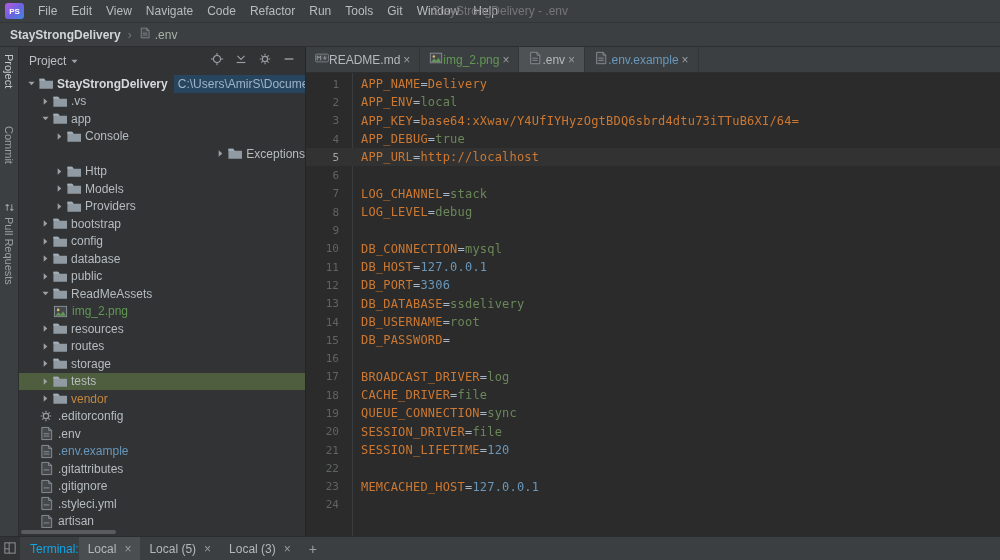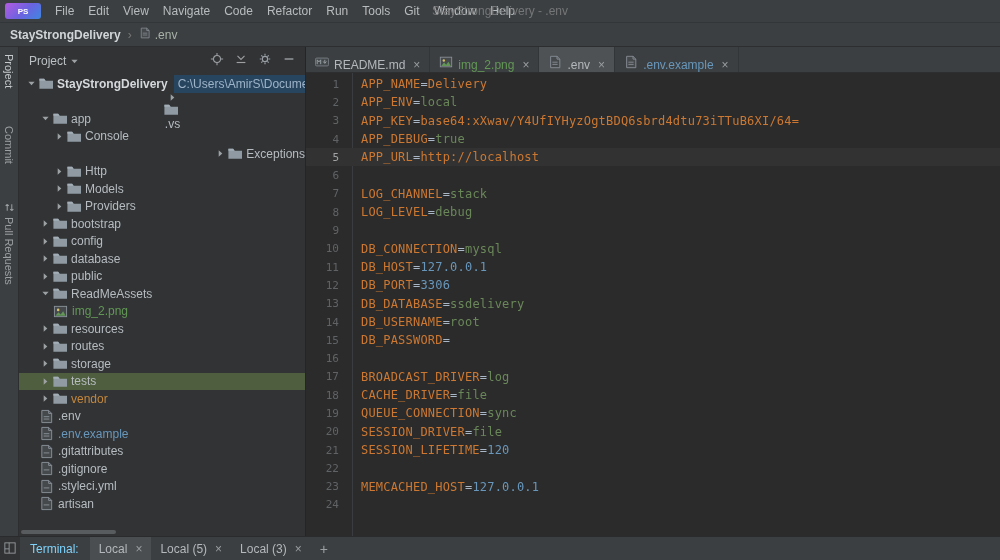--- a/index.html
+++ b/index.html
@@ -1,21 +1,21 @@
 <!DOCTYPE html>
 <html><head>
 <meta charset="utf-8">
 <style>
   *{box-sizing:border-box;margin:0;padding:0;}
   html,body{width:1000px;height:560px;}
   body{position:relative;background:#2b2b2b;font-family:"Liberation Sans",sans-serif;overflow:hidden;color:#b6bcc0;}
 
   
   #menubar{position:absolute;top:0;left:0;width:1000px;height:22px;background:#3c3f41;display:flex;align-items:center;padding-left:3px;z-index:6;}
-  .logo{width:36px;height:16px;border-radius:3px;background:linear-gradient(135deg,#b45be0 0%,#6a63e0 55%,#3f87e0 100%);color:#fff;font-size:8px;font-weight:bold;display:flex;align-items:center;justify-content:center;margin:0 7px 0 2px;flex:none;}
+  .logo{width:19px;height:16px;border-radius:3px;background:linear-gradient(135deg,#b45be0 0%,#6a63e0 55%,#3f87e0 100%);color:#fff;font-size:8px;font-weight:bold;display:flex;align-items:center;justify-content:center;margin:0 7px 0 2px;flex:none;}
   #menu-items{display:flex;align-items:center;}
   .menu-item{font-size:12px;color:#b9bcbe;padding:0 7px;line-height:22px;white-space:nowrap;}
   #window-title{position:absolute;top:0;left:0;width:100%;text-align:center;line-height:22px;font-size:12px;color:#747678;pointer-events:none;}
 
   
   #breadcrumb{position:absolute;top:22px;left:0;width:1000px;height:25px;background:#3c3f41;border-top:1px solid #333638;border-bottom:1px solid #2c2e30;display:flex;align-items:center;padding-left:10px;gap:7px;z-index:5;}
   .bc-project{font-size:12px;font-weight:bold;color:#d2d5d8;}
   .bc-sep{color:#777;font-size:12px;}
   .bc-file{display:flex;align-items:center;gap:4px;font-size:12px;color:#a8b2a8;}
   .bc-file svg{width:12px;height:12px;}
@@ -42,41 +42,41 @@
   .bold{font-weight:bold;color:#d6d9db;}
   .tree-path{flex:1;margin-left:6px;background:#28455f;color:#9db3c8;padding:0 4px;height:100%;display:flex;align-items:center;font-size:12px;overflow:hidden;}
   .c-added{color:#629755;}
   .c-modified{color:#6897bb;}
   .c-ignored{color:#c4873c;}
   #proj-hscroll{position:absolute;left:2px;bottom:2px;width:95px;height:4px;border-radius:2px;background:#595c5e;}
 
   
   #editor{position:absolute;top:47px;left:306px;right:0;height:489px;background:#2b2b2b;}
   #tab-bar{height:26px;background:#3c3f41;display:flex;align-items:stretch;border-bottom:1px solid #2c2e30;}
-  .ed-tab{display:flex;align-items:flex-end;gap:5px;padding:0 9px;font-size:12px;color:#b4b8bc;border-right:1px solid #333638;}
+  .ed-tab{display:flex;align-items:center;padding:0 9px;font-size:12px;color:#b4b8bc;border-right:1px solid #333638;}
   .ed-tab.active{background:#4e5254;}
   .tab-close{font-size:12px;color:#9a9da0;margin-left:3px;}
   .ed-tab svg{width:14px;height:14px;}
   #code-area{position:absolute;top:26px;left:0;right:0;bottom:0;font-family:"DejaVu Sans Mono",monospace;padding-top:2px;}
   #gutter-line{position:absolute;top:0;bottom:0;left:46px;width:1px;background:#3a3d3f;}
   .code-row{display:flex;height:18.3px;align-items:center;position:relative;}
   .code-row.current{background:#323232;}
   .gutter-num{width:46px;flex:none;text-align:right;padding-right:13px;font-size:11px;color:#606366;}
   .code-row.current .gutter-num{color:#a1a3a5;}
   .code-text{font-size:12px;padding-left:9px;letter-spacing:0.2px;white-space:pre;}
   .sk{color:#cc7832;}
   .so{color:#a9b7c6;}
   .ss{color:#6a8759;}
   .sn{color:#6897bb;}
   .sr{color:#cc7832;}
 
   
   #terminal-bar{position:absolute;left:0;bottom:0;width:1000px;height:24px;background:#3c3f41;border-top:1px solid #292b2d;display:flex;align-items:stretch;}
   #tool-corner{width:20px;display:flex;align-items:center;justify-content:center;background:#313335;flex:none;}
-  .term-label{font-size:12px;color:#7dd3fc;display:flex;align-items:center;padding:0 11px 0 10px;}
+  .term-label{font-size:12px;color:#0ea5e9;display:flex;align-items:center;padding:0 0 0 10px;}
   #term-tabs{display:flex;align-items:stretch;}
   .term-tab{display:flex;align-items:center;gap:5px;padding:0 9px;font-size:12px;color:#b4b8bc;}
   .term-tab.active{background:#4a4e50;}
   .term-add{display:flex;align-items:center;padding:0 9px;font-size:14px;color:#9da0a3;}
 </style>
 </head>
 <body>
 
 <div id="menubar">
   <div class="logo">PS</div>
@@ -167,21 +167,21 @@
         </span>
         <span class="tree-icon">
           <svg width="15" height="15" viewBox="0 0 16 16">
             <path fill="#8f9aa3" d="M1.5 3h5l1.6 2h7.9v8.5H1.5z"></path>
             <path fill="#a4aeb6" d="M1.5 3h5l1.6 2H1.5z"></path>
           </svg>
         </span>
         <span class="tree-label bold">StayStrongDelivery</span>
         <span class="tree-path">C:\Users\AmirS\Documents</span>
       </div>
-      <div class="tree-row" style="padding-left: 20px; flex-direction: column;">
+      <div class="tree-row" style="padding-left: 20px;">
         <span class="tree-chevron">
           <svg width="9" height="9" viewBox="0 0 10 10">
             <path d="M3 1.5l4 3.5-4 3.5z" fill="#9ea1a3"></path>
           </svg>
         </span>
         <span class="tree-icon">
           <svg width="15" height="15" viewBox="0 0 16 16">
             <path fill="#8f9aa3" d="M1.5 3h5l1.6 2h7.9v8.5H1.5z"></path>
             <path fill="#a4aeb6" d="M1.5 3h5l1.6 2H1.5z"></path>
           </svg>
@@ -414,20 +414,29 @@
             <path d="M3 1.5l4 3.5-4 3.5z" fill="#9ea1a3"></path>
           </svg>
         </span>
         <span class="tree-icon">
           <svg width="15" height="15" viewBox="0 0 16 16">
             <path fill="#8f9aa3" d="M1.5 3h5l1.6 2h7.9v8.5H1.5z"></path>
             <path fill="#a4aeb6" d="M1.5 3h5l1.6 2H1.5z"></path>
           </svg>
         </span>
         <span class="tree-label c-ignored">vendor</span>
+      </div>
+      <div class="tree-row" style="padding-left: 20px;">
+        <span class="tree-icon">
+          <svg width="14" height="14" viewBox="0 0 16 16">
+            <circle cx="8" cy="8" r="3" fill="none" stroke="#9aa0a6" stroke-width="1.3"></circle>
+            <path d="M8 2v2M8 12v2M2 8h2M12 8h2M3.8 3.8l1.4 1.4M10.8 10.8l1.4 1.4M12.2 3.8l-1.4 1.4M5.2 10.8l-1.4 1.4" stroke="#9aa0a6" stroke-width="1.3"></path>
+          </svg>
+        </span>
+        <span class="tree-label">.editorconfig</span>
       </div>
       <div class="tree-row" style="padding-left: 20px;">
         <span class="tree-icon">
           <svg width="15" height="15" viewBox="0 0 16 16">
             <path d="M3 1.5h7.3l3.2 3.2v9.8H3z" fill="#46494b" stroke="#8a9199"></path>
             <path d="M10.3 1.5v3.2h3.2" fill="none" stroke="#8a9199"></path>
             <path d="M5 8.2h6M5 10.7h6" stroke="#8a9199"></path>
           </svg>
         </span>
         <span class="tree-label">.env</span>

